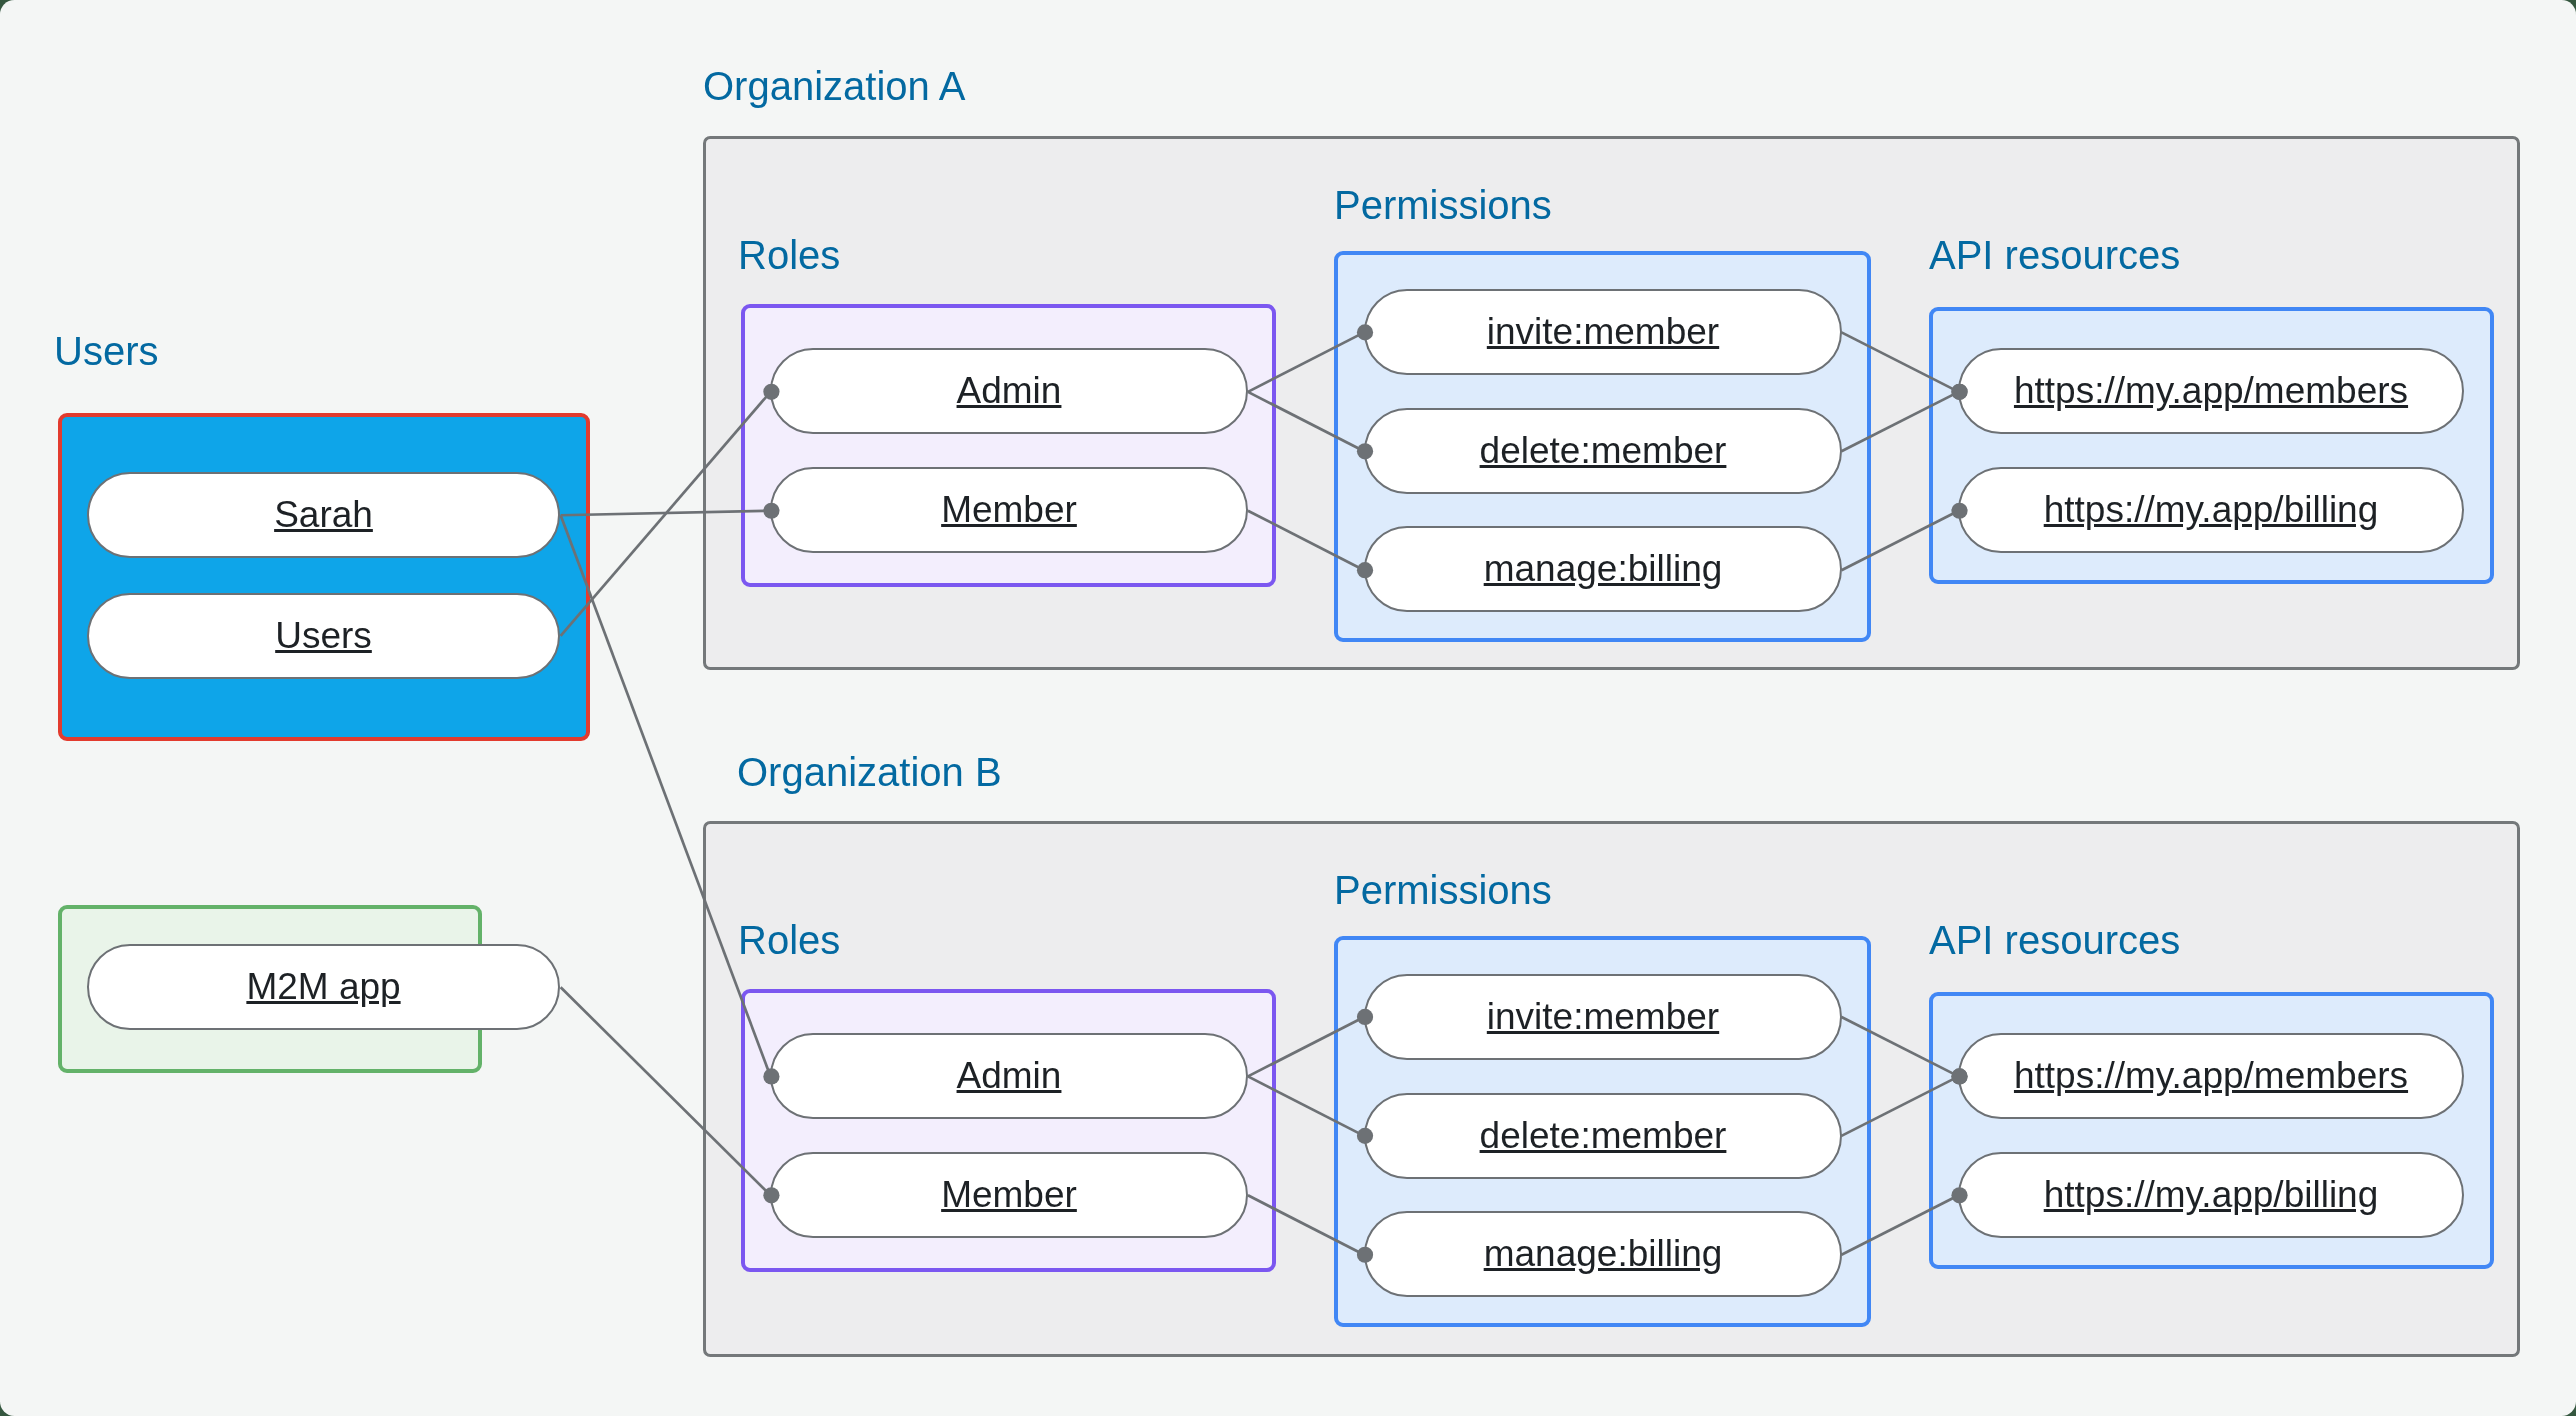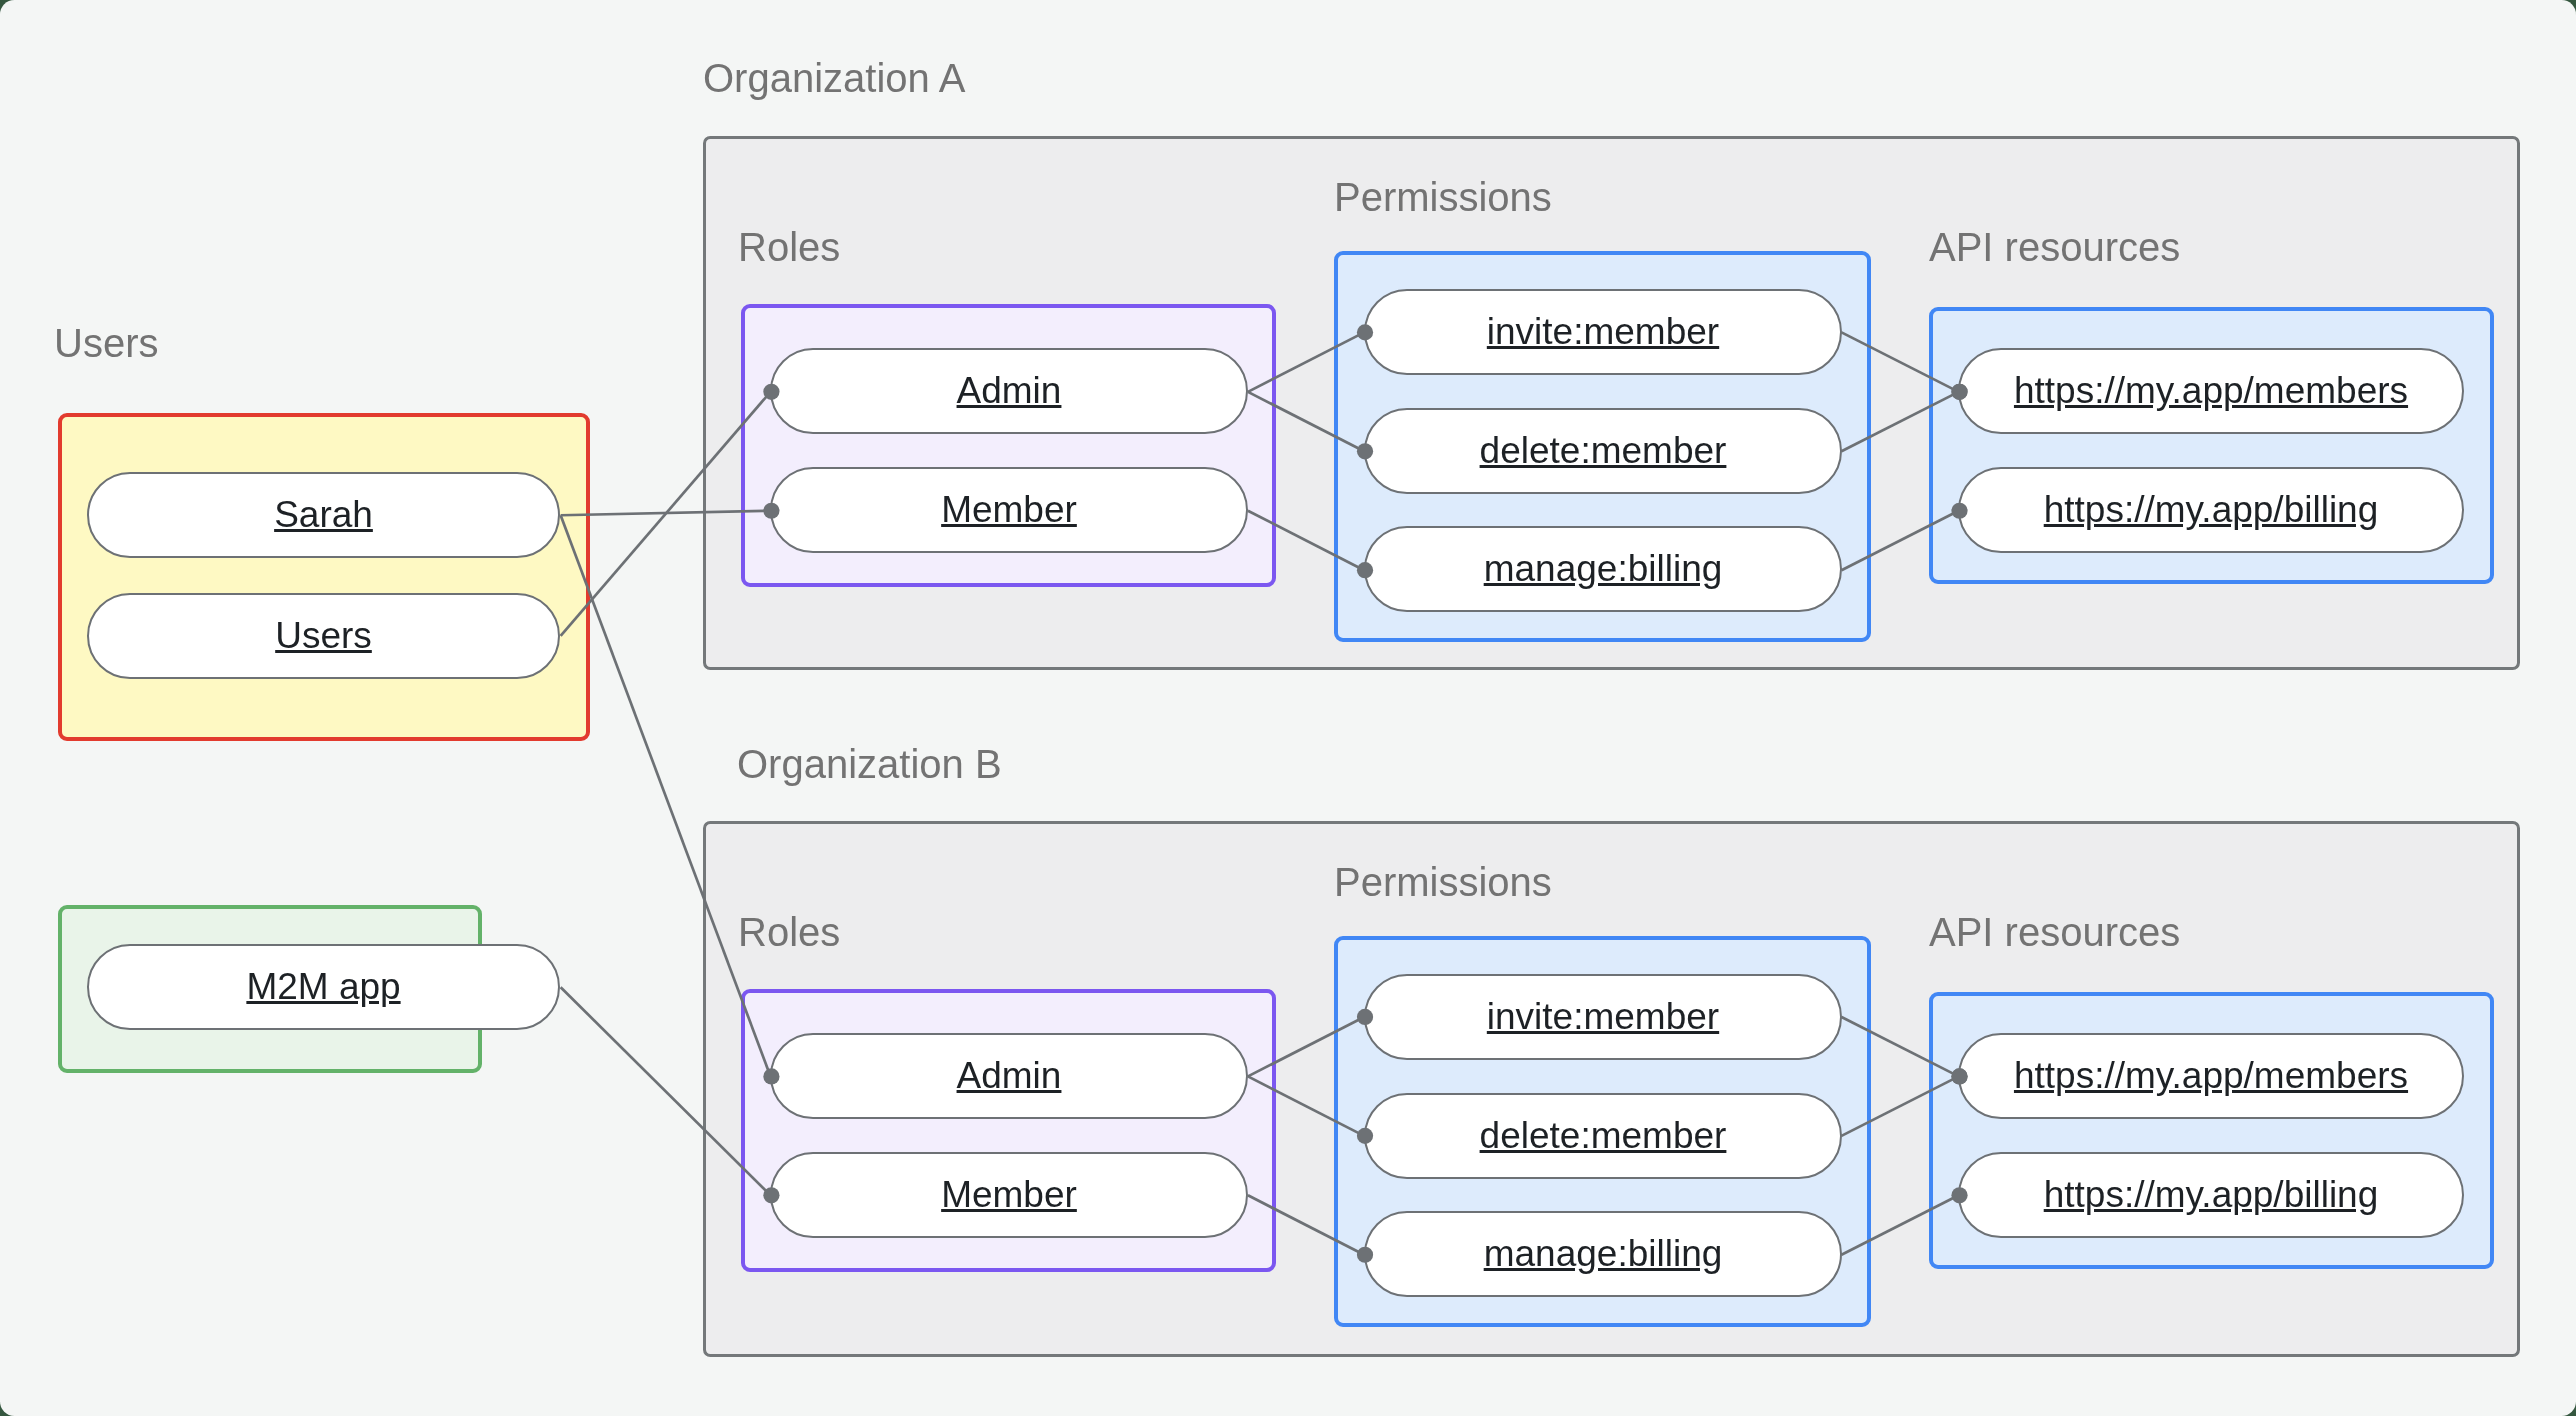--- a/index.html
+++ b/index.html
@@ -13,25 +13,26 @@
     position:absolute;top:0;left:0;
     width:2576px;height:1416px;
     background:#f4f6f5;
     border-radius:14.4px;
     overflow:hidden;
     color:#1d2125;
   }
   .lbl{
     position:absolute;
     font-size:40px;line-height:45px;
-    color:#737373;
+    color:#0369a1;
     white-space:nowrap;
+    margin-top:8px;
   }
   .box{position:absolute;box-sizing:border-box;border-radius:9px;}
-  .box.red   {background:#fef9c3;border:4.5px solid #e23b2e;}
+  .box.red   {background:#0ea5e9;border:4.5px solid #e23b2e;}
   .box.green {background:#e9f4e9;border:4.5px solid #63b269;}
   .box.gray  {background:#ededee;border:3.6px solid #74787a;border-radius:7.2px;}
   .box.purple{background:#f3eefd;border:4.5px solid #7b57f0;}
   .box.blue  {background:#ddebfc;border:4.5px solid #4187f5;}
   .pill{
     position:absolute;box-sizing:border-box;
     background:#ffffff;
     border:2.7px solid #6d7175;
     border-radius:54px;
     display:flex;align-items:center;justify-content:center;

